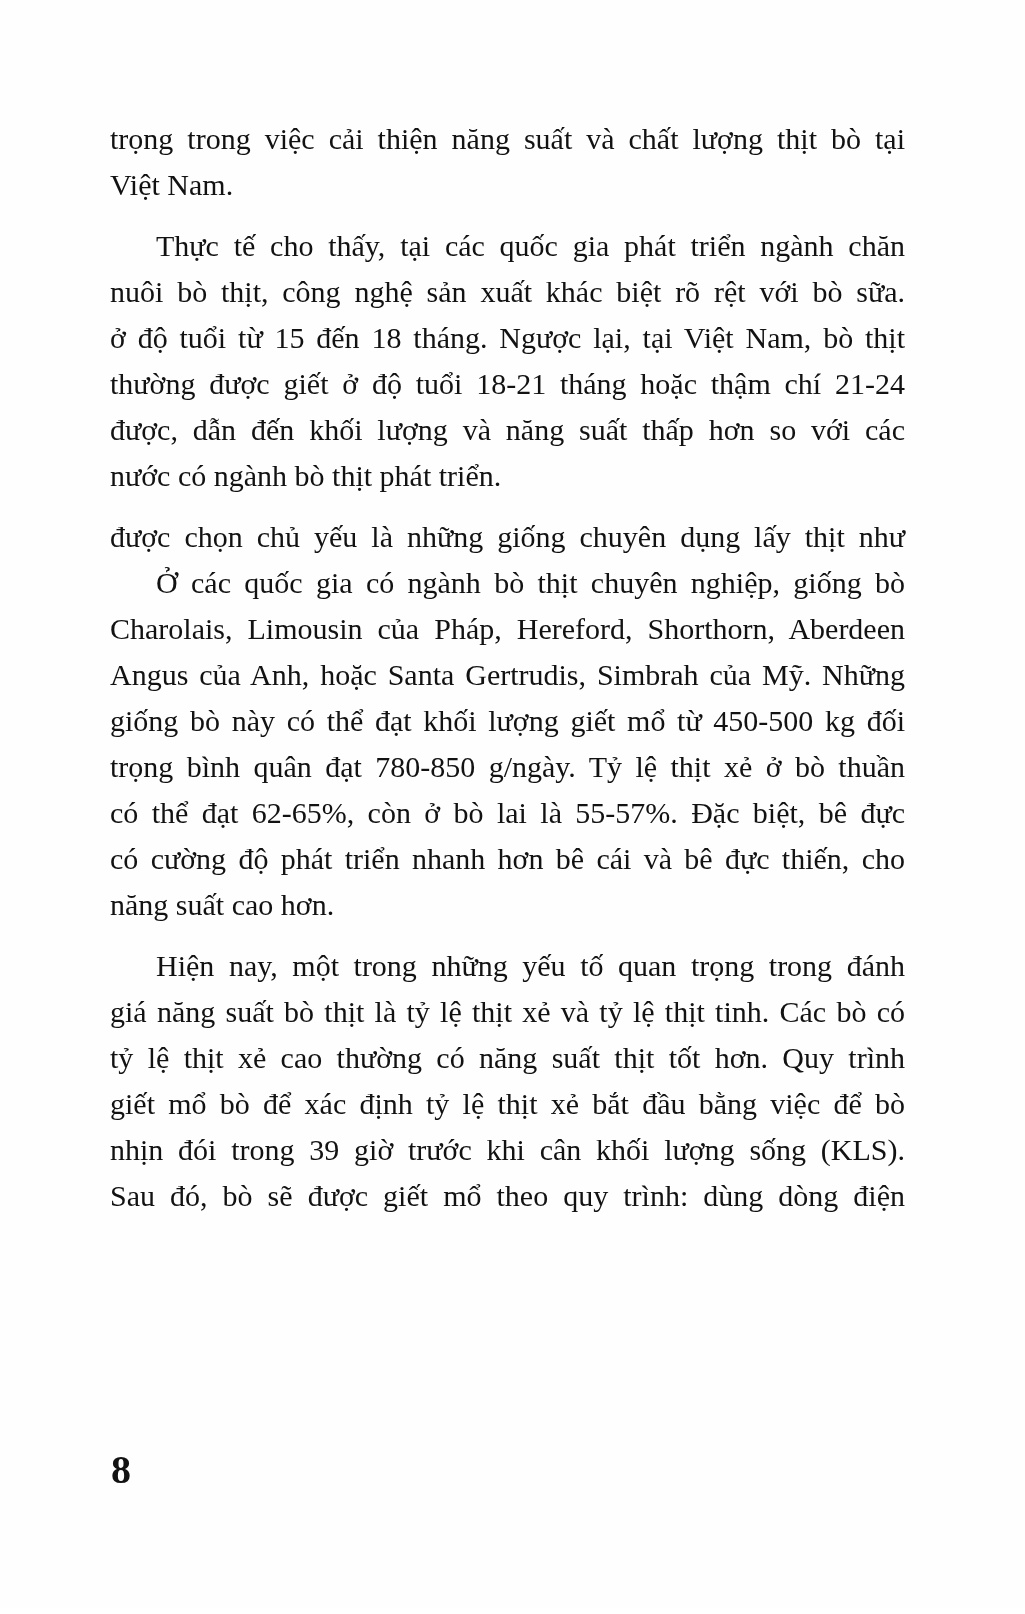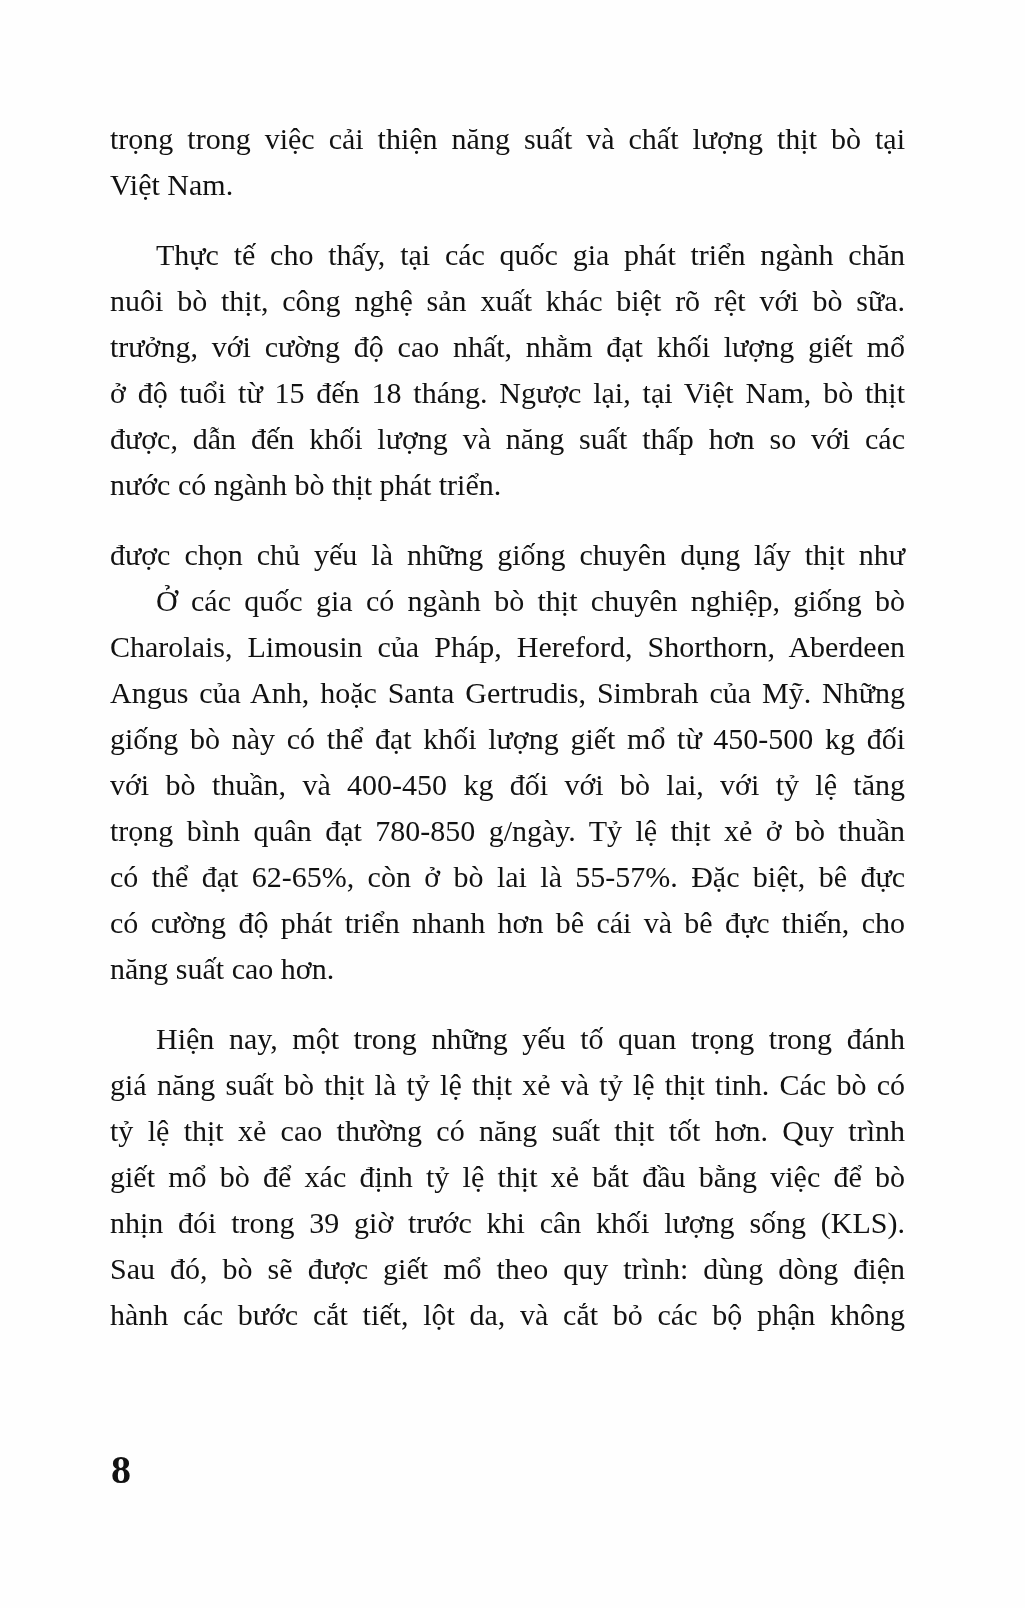--- a/index.html
+++ b/index.html
@@ -18,21 +18,21 @@
   }
   .text-block {
     position: absolute;
     left: 110px;
     top: 116px;
     width: 795px;
     font-size: 30px;
     line-height: 46px;
   }
   .para { margin: 0; }
-  .para + .para { margin-top: 24px; }
+  .para + .para { margin-top: 15px; }
   .line {
     text-align: justify;
     text-align-last: justify;
     white-space: normal;
   }
   .line.indent { text-indent: 46px; }
   .line.no-just { text-align-last: left; }
   .page-number {
     position: absolute;
     left: 111px;
@@ -48,41 +48,39 @@
 
 <div class="page">
   <div class="text-block">
       <div class="para">
         <div class="line">trọng trong việc cải thiện năng suất và chất lượng thịt bò tại</div>
         <div class="line no-just">Việt Nam.</div>
       </div>
       <div class="para">
         <div class="line indent">Thực tế cho thấy, tại các quốc gia phát triển ngành chăn</div>
         <div class="line">nuôi bò thịt, công nghệ sản xuất khác biệt rõ rệt với bò sữa.</div>
-        <div class="line">trưởng, với cường độ cao nhất, nhằm đạt khối lượng giết mổ</div>
         <div class="line">ở độ tuổi từ 15 đến 18 tháng. Ngược lại, tại Việt Nam, bò thịt</div>
+        <div class="line">thường được giết ở độ tuổi 18-21 tháng hoặc thậm chí 21-24</div>
         <div class="line">được, dẫn đến khối lượng và năng suất thấp hơn so với các</div>
         <div class="line no-just">nước có ngành bò thịt phát triển.</div>
       </div>
       <div class="para">
         <div class="line">được chọn chủ yếu là những giống chuyên dụng lấy thịt như</div>
         <div class="line indent">Ở các quốc gia có ngành bò thịt chuyên nghiệp, giống bò</div>
         <div class="line">Charolais, Limousin của Pháp, Hereford, Shorthorn, Aberdeen</div>
         <div class="line">Angus của Anh, hoặc Santa Gertrudis, Simbrah của Mỹ. Những</div>
         <div class="line">giống bò này có thể đạt khối lượng giết mổ từ 450-500 kg đối</div>
-        <div class="line">với bò thuần, và 400-450 kg đối với bò lai, với tỷ lệ tăng</div>
         <div class="line">trọng bình quân đạt 780-850 g/ngày. Tỷ lệ thịt xẻ ở bò thuần</div>
         <div class="line">có thể đạt 62-65%, còn ở bò lai là 55-57%. Đặc biệt, bê đực</div>
         <div class="line">có cường độ phát triển nhanh hơn bê cái và bê đực thiến, cho</div>
         <div class="line no-just">năng suất cao hơn.</div>
       </div>
       <div class="para">
         <div class="line indent">Hiện nay, một trong những yếu tố quan trọng trong đánh</div>
         <div class="line">giá năng suất bò thịt là tỷ lệ thịt xẻ và tỷ lệ thịt tinh. Các bò có</div>
         <div class="line">tỷ lệ thịt xẻ cao thường có năng suất thịt tốt hơn. Quy trình</div>
         <div class="line">giết mổ bò để xác định tỷ lệ thịt xẻ bắt đầu bằng việc để bò</div>
         <div class="line">nhịn đói trong 39 giờ trước khi cân khối lượng sống (KLS).</div>
         <div class="line">Sau đó, bò sẽ được giết mổ theo quy trình: dùng dòng điện</div>
-        <div class="line">hành các bước cắt tiết, lột da, và cắt bỏ các bộ phận không</div>
       </div>
     </div>
   <div class="page-number">8</div>
 </div>
 
 </body></html>

